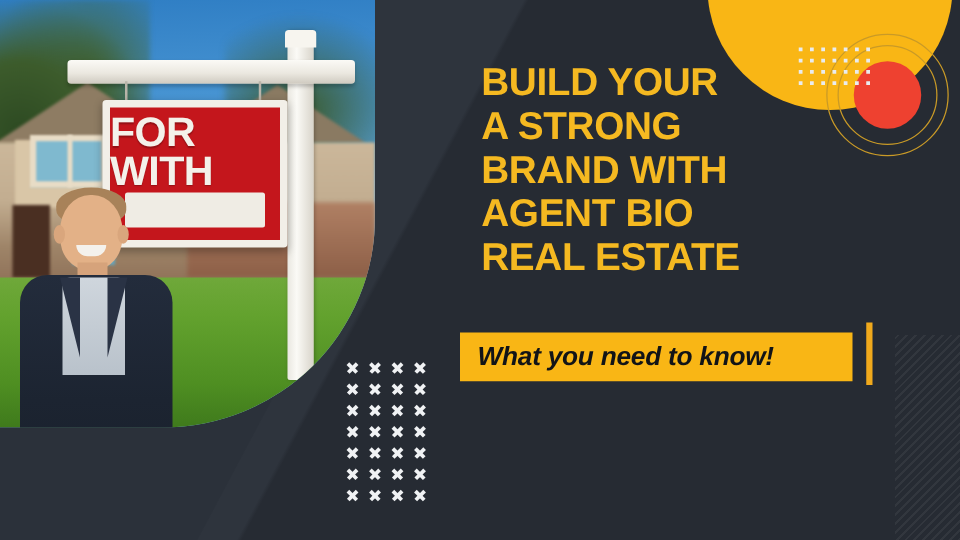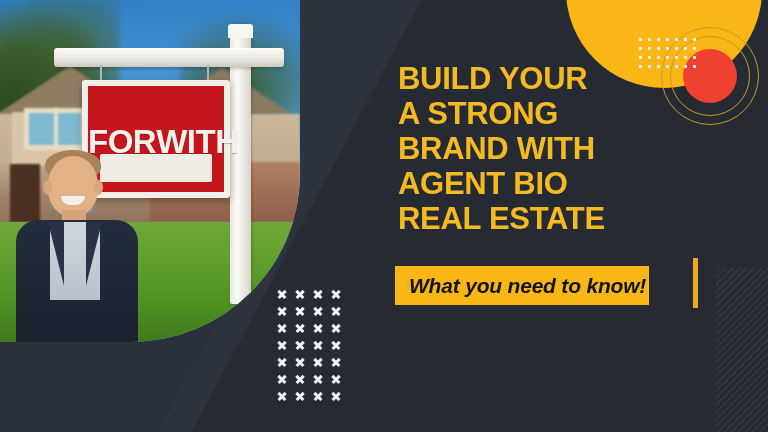--- a/index.html
+++ b/index.html
@@ -183,22 +183,22 @@
   .sign {
     position: absolute;
     left: 82px; top: 80px;
     width: 148px; height: 118px;
     background: #c4161c;
     border: 6px solid #f2efe8;
     box-sizing: border-box;
     border-radius: 3px;
     box-shadow: 0 3px 7px rgba(0,0,0,.3);
     display: flex;
-    flex-direction: row;
-    align-items: center;
+    flex-direction: column;
+    align-items: flex-start;
     justify-content: flex-start;
     padding-top: 4px;
   }
   .sign-line {
     color: #f4f1ea;
     font-family: "Liberation Sans", sans-serif;
     font-weight: bold;
     font-size: 33px;
     line-height: 31px;
     letter-spacing: -0.5px;
@@ -374,36 +374,35 @@
     left: 381px;
     top: 44px;
     width: 300px;
     color: #f5b921;
     font-family: "Liberation Sans", sans-serif;
     font-weight: bold;
     font-size: 31px;
     line-height: 35px;
     letter-spacing: -0.3px;
     text-transform: uppercase;
-    margin: 17px;
+    margin: 4px;
   }
   .headline .hl-line { display: block; white-space: nowrap; }
 
   .subtitle-banner {
     position: absolute;
     left: 368px;
     top: 266px;
-    width: 254px;
+    width: 314px;
     height: 39px;
     background: #f9b615;
     display: flex;
     align-items: center;
     padding-left: 14px;
     box-sizing: border-box;
-    margin-left: 27px;
   }
   .subtitle-text {
     color: #121417;
     font-family: "Liberation Sans", sans-serif;
     font-weight: bold;
     font-style: italic;
     font-size: 21px;
     letter-spacing: -0.2px;
     white-space: nowrap;
   }

